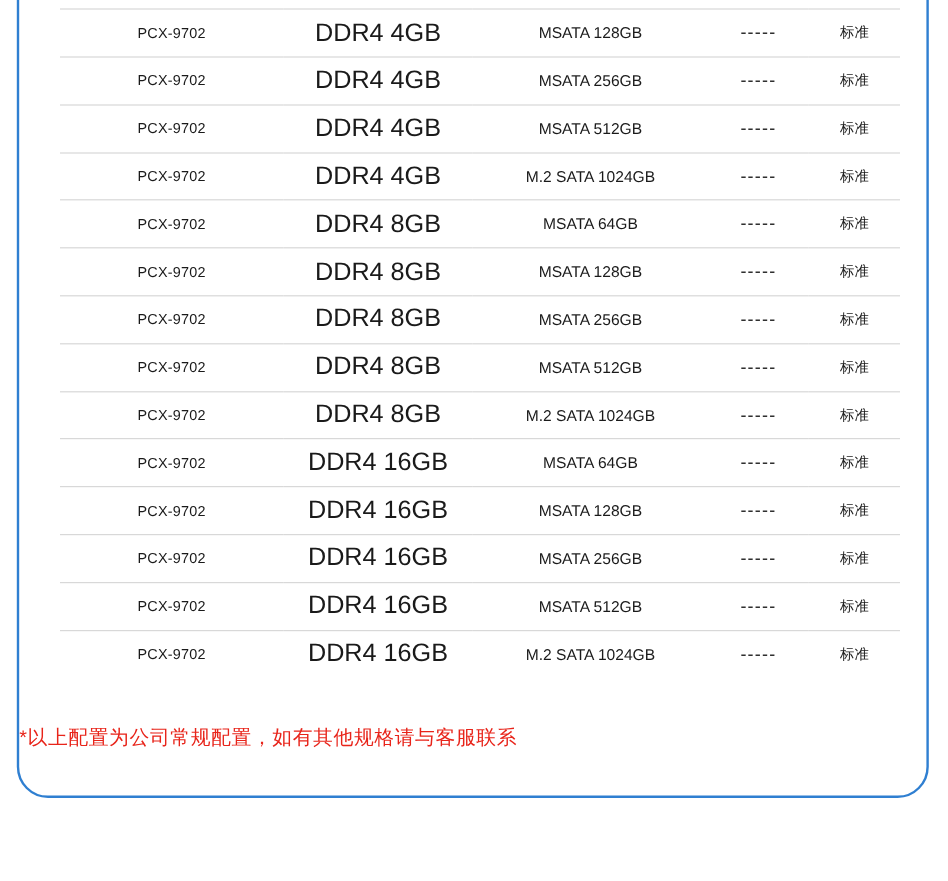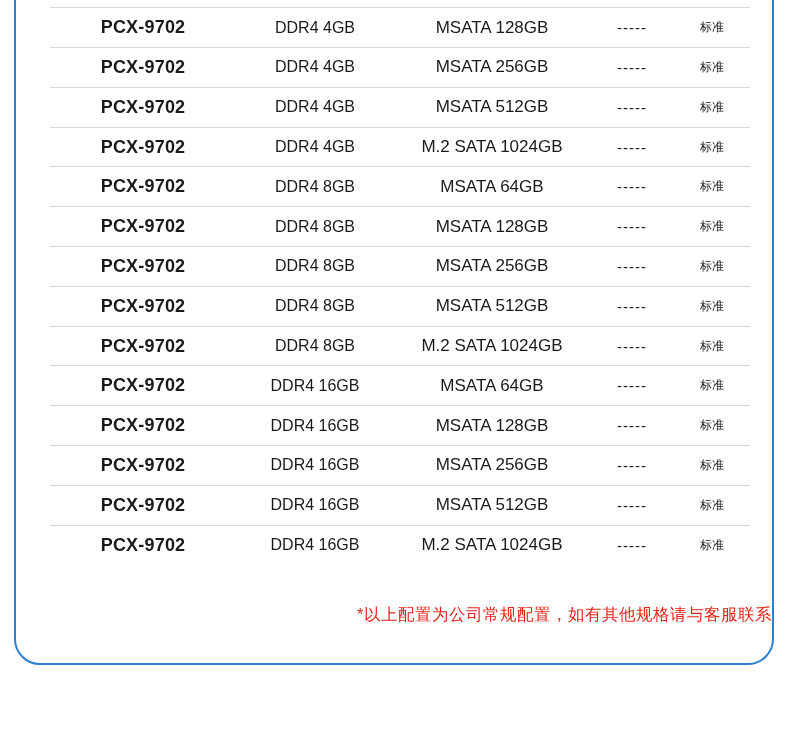--- a/index.html
+++ b/index.html
@@ -53,50 +53,50 @@
     text-align: center;
     vertical-align: middle;
     color: #1a1a1a;
     white-space: nowrap;
   }
   .spec-table tr:last-child td {
     border-bottom: none;
   }
   .col-model {
     width: 186px;
-    font-size: 18px;
-    font-weight: bold;
+    font-size: 12px;
+    font-weight: normal;
     letter-spacing: 0.2px;
   }
   .col-mem {
     width: 158px;
-    font-size: 16px;
+    font-size: 21px;
   }
   .col-storage {
     width: 196px;
-    font-size: 17px;
+    font-size: 13px;
   }
   .col-dash {
     width: 84px;
     font-size: 15px;
     letter-spacing: 1px;
     color: #2a2a2a;
   }
   .col-other {
     width: 76px;
     font-size: 12px;
   }
 
   
   .footnote {
     position: absolute;
     left: 0;
-    right: 0;
+    right: 14px;
     top: 1022px;
-    text-align: right;
+    text-align: left;
     color: #e8241a;
     font-size: 16.5px;
     letter-spacing: 0.5px;
   }
 </style>
 </head>
 <body>
 
 <div class="panel">
   <div class="panel-inner">

